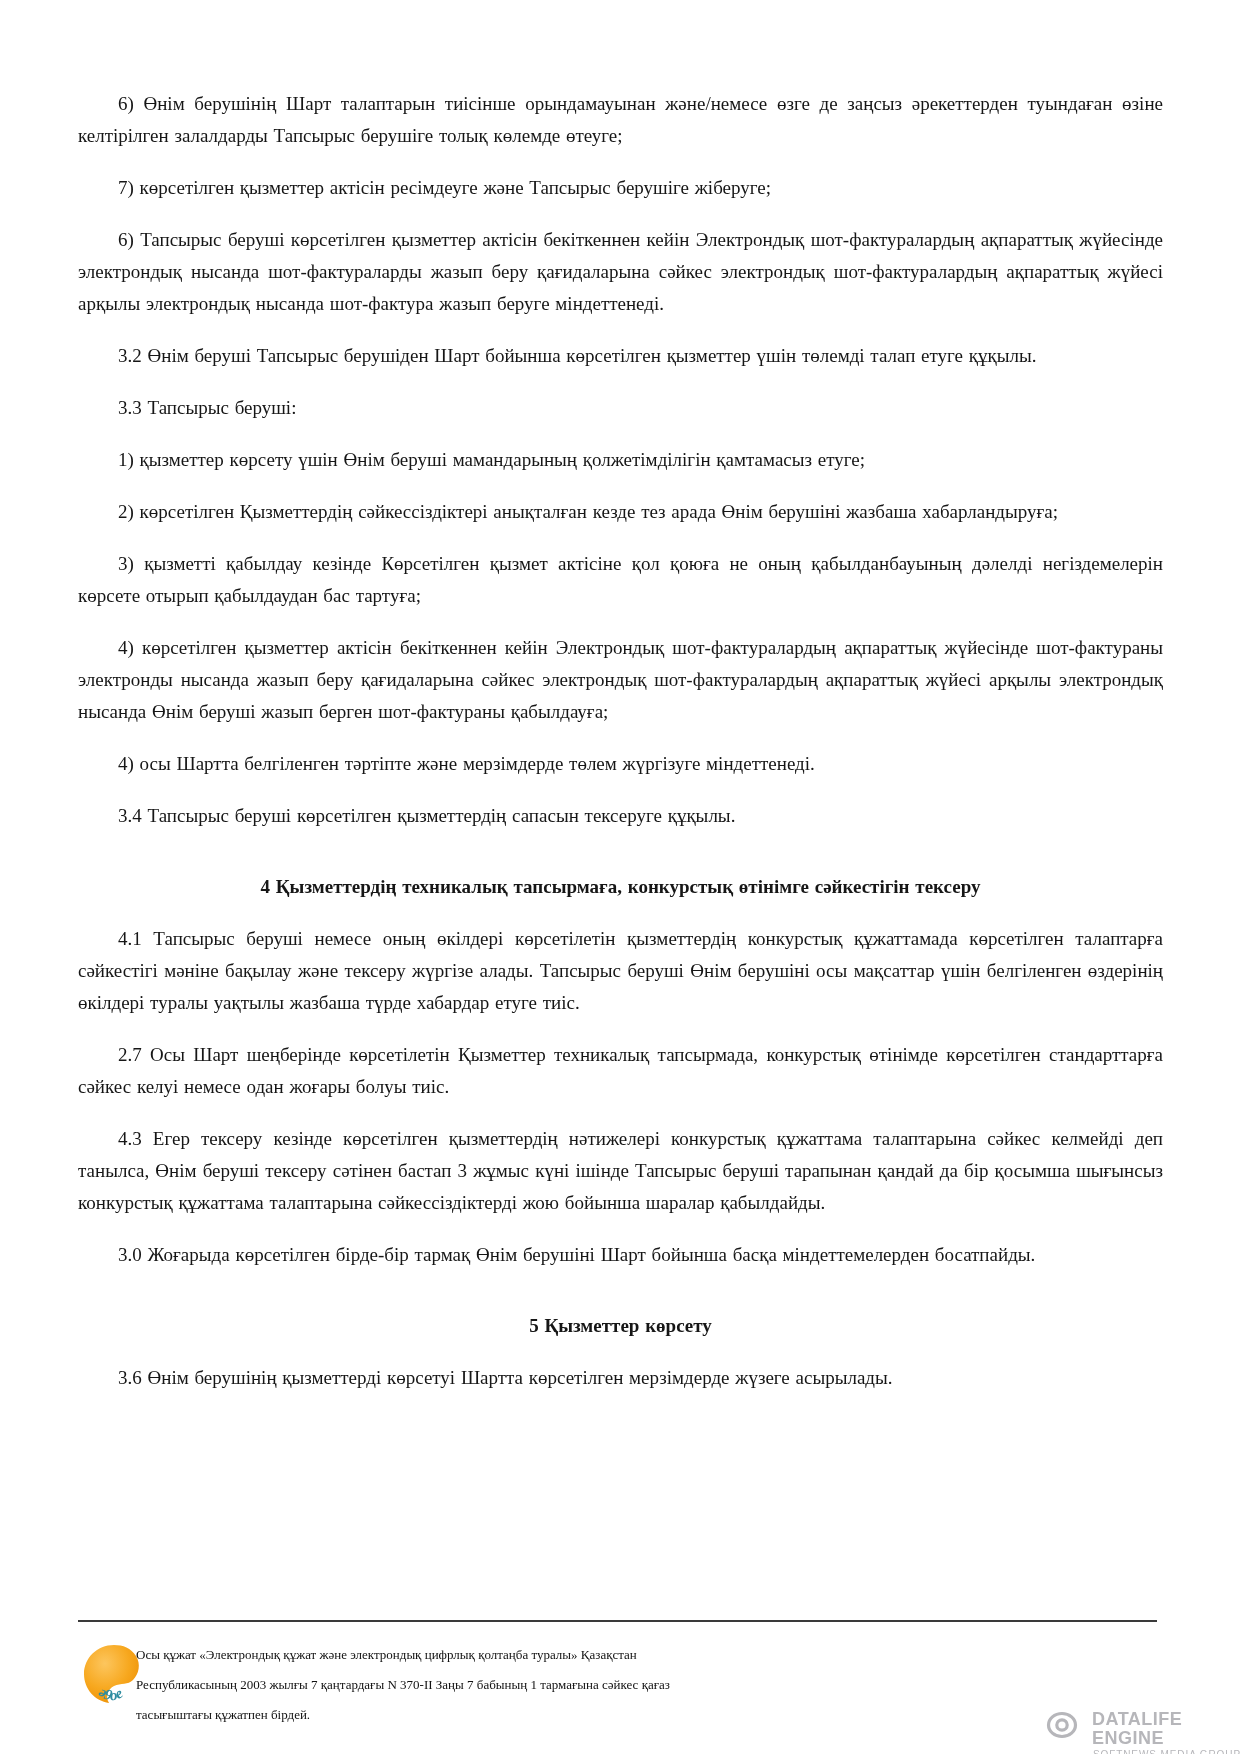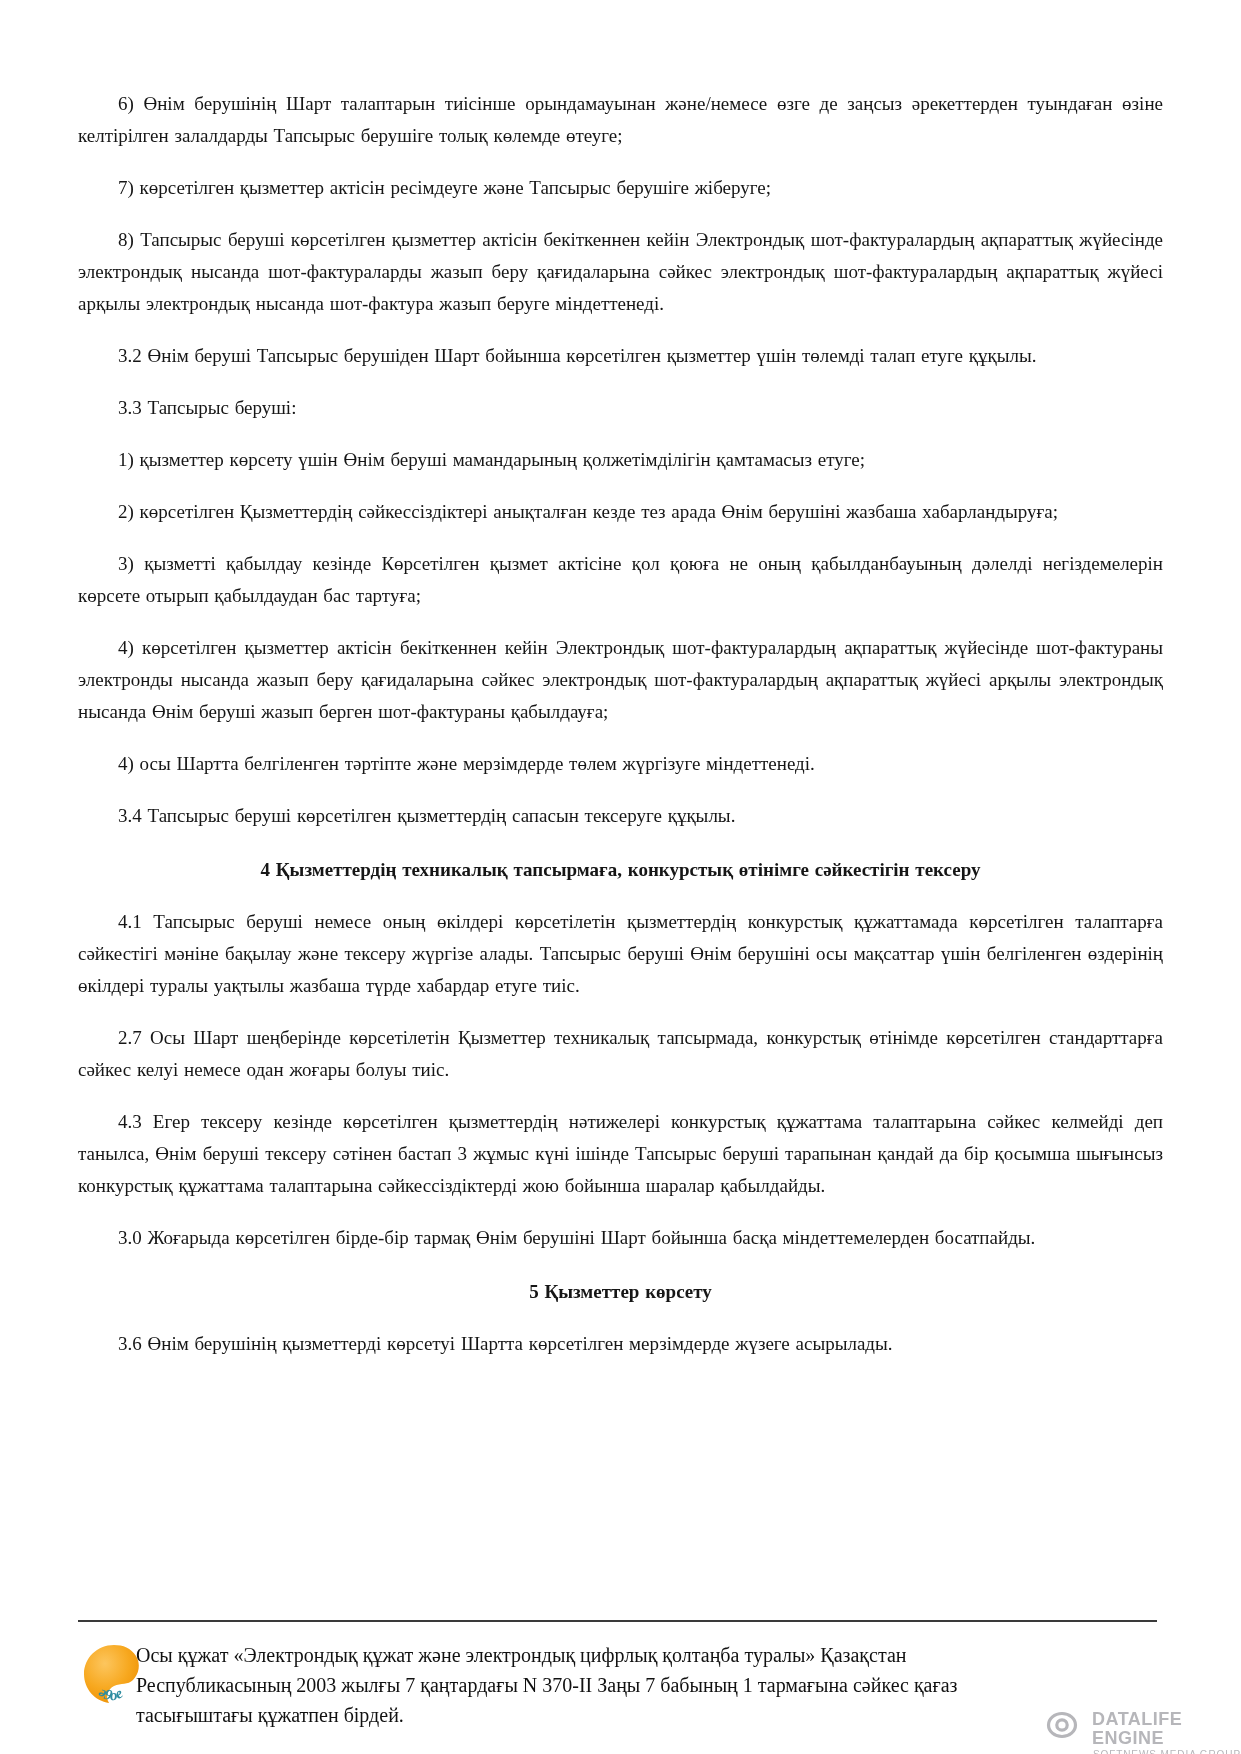--- a/index.html
+++ b/index.html
@@ -13,30 +13,30 @@
   }
   .content{position:absolute;left:78px;top:88px;width:1085px;}
   .content p{
     margin:20px 0 0 0;
     font-size:19px;line-height:32px;
     text-align:justify;text-indent:40px;
     word-spacing:1px;
   }
   .content p:first-child{margin-top:0;}
   .content p.heading{
-    font-weight:bold;text-align:center;text-indent:0;margin-top:22px;
+    font-weight:bold;text-align:center;text-indent:0;margin-top:39px;
   }
   .footer-rule{
     position:absolute;left:78px;top:1620px;width:1079px;height:0;
     border-top:2px solid #3a3a3a;
   }
   .stamp{position:absolute;left:82px;top:1644px;width:66px;height:66px;}
   .disclaimer{
     position:absolute;left:136px;top:1640px;width:995px;
-    font-size:20px;line-height:30px;color:#111111;
+    font-size:13px;line-height:30px;color:#111111;
   }
   .disclaimer div{white-space:nowrap;}
   .watermark{
     position:absolute;left:1046px;top:1710px;
     display:flex;align-items:flex-start;gap:14px;
     color:#b6b6ba;
   }
   .wm-text{display:flex;flex-direction:column;}
   .wm-brand{
     font-family:"Liberation Sans","DejaVu Sans",sans-serif;
@@ -48,21 +48,21 @@
   }
 </style>
 </head>
 <body>
 
 <div class="page">
 
   <div class="content">
     <p>6) Өнім берушінің Шарт талаптарын тиісінше орындамауынан және/немесе өзге де заңсыз әрекеттерден туындаған өзіне келтірілген залалдарды Тапсырыс берушіге толық көлемде өтеуге;</p>
     <p>7) көрсетілген қызметтер актісін ресімдеуге және Тапсырыс берушіге жіберуге;</p>
-    <p>8) Тапсырыс беруші көрсетілген қызметтер актісін бекіткеннен кейін Электрондық шот-фактуралардың ақпараттық жүйесінде электрондық нысанда шот-фактураларды жазып беру қағидаларына сәйкес электрондық шот-фактуралардың ақпараттық жүйесі арқылы электрондық нысанда шот-фактура жазып беруге міндеттенеді.</p>
+    <p>6) Тапсырыс беруші көрсетілген қызметтер актісін бекіткеннен кейін Электрондық шот-фактуралардың ақпараттық жүйесінде электрондық нысанда шот-фактураларды жазып беру қағидаларына сәйкес электрондық шот-фактуралардың ақпараттық жүйесі арқылы электрондық нысанда шот-фактура жазып беруге міндеттенеді.</p>
     <p>3.2 Өнім беруші Тапсырыс берушіден Шарт бойынша көрсетілген қызметтер үшін төлемді талап етуге құқылы.</p>
     <p>3.3 Тапсырыс беруші:</p>
     <p>1) қызметтер көрсету үшін Өнім беруші мамандарының қолжетімділігін қамтамасыз етуге;</p>
     <p>2) көрсетілген Қызметтердің сәйкессіздіктері анықталған кезде тез арада Өнім берушіні жазбаша хабарландыруға;</p>
     <p>3) қызметті қабылдау кезінде Көрсетілген қызмет актісіне қол қоюға не оның қабылданбауының дәлелді негіздемелерін көрсете отырып қабылдаудан бас тартуға;</p>
     <p>4) көрсетілген қызметтер актісін бекіткеннен кейін Электрондық шот-фактуралардың ақпараттық жүйесінде шот-фактураны электронды нысанда жазып беру қағидаларына сәйкес электрондық шот-фактуралардың ақпараттық жүйесі арқылы электрондық нысанда Өнім беруші жазып берген шот-фактураны қабылдауға;</p>
     <p>4) осы Шартта белгіленген тәртіпте және мерзімдерде төлем жүргізуге міндеттенеді.</p>
     <p>3.4 Тапсырыс беруші көрсетілген қызметтердің сапасын тексеруге құқылы.</p>
     <p class="heading">4 Қызметтердің техникалық тапсырмаға, конкурстық өтінімге сәйкестігін тексеру</p>
     <p>4.1 Тапсырыс беруші немесе оның өкілдері көрсетілетін қызметтердің конкурстық құжаттамада көрсетілген талаптарға сәйкестігі мәніне бақылау және тексеру жүргізе алады. Тапсырыс беруші Өнім берушіні осы мақсаттар үшін белгіленген өздерінің өкілдері туралы уақтылы жазбаша түрде хабардар етуге тиіс.</p>

